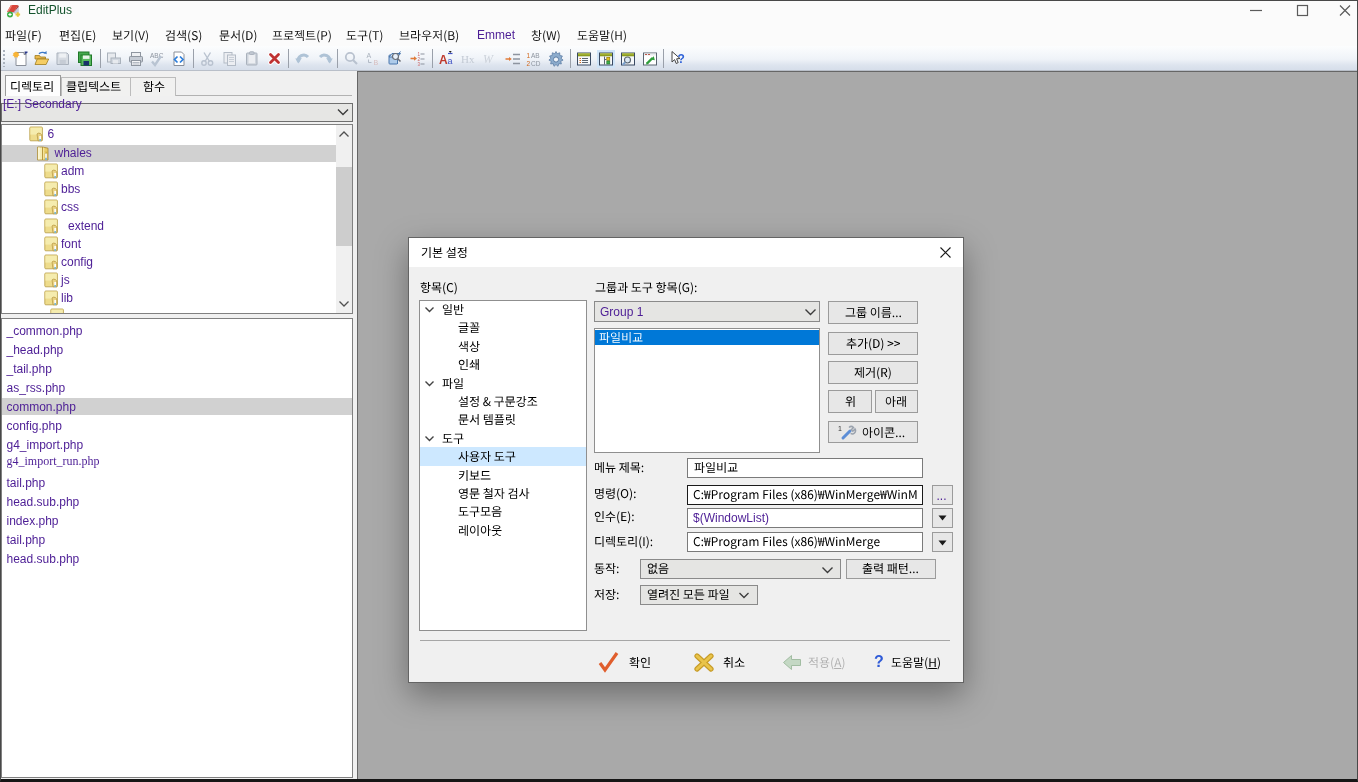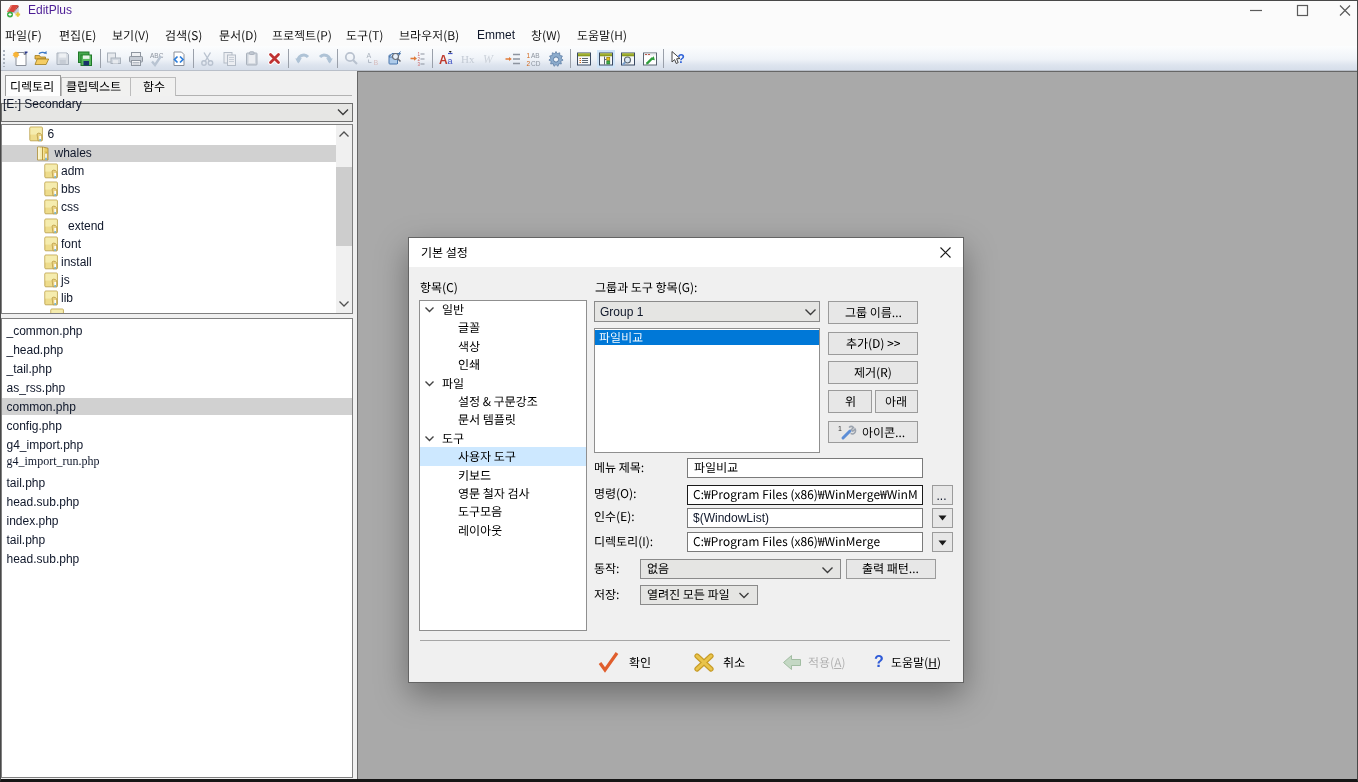--- a/index.html
+++ b/index.html
@@ -1,30 +1,30 @@
 <!DOCTYPE html>
 <html><head><meta charset="utf-8"><style>
 *{box-sizing:border-box;margin:0;padding:0}
 html,body{width:1358px;height:782px;overflow:hidden}
 body{position:relative;font-family:"Liberation Sans",sans-serif;background:#a9a9a9;font-size:12px;color:#1a1a1a}
 .abs{position:absolute}
-.lt{font-family:"Liberation Sans",sans-serif;font-size:12px;color:#0f172a;white-space:pre}
+.lt{font-family:"Liberation Sans",sans-serif;font-size:12px;color:#4c1d95;white-space:pre}
 </style></head><body>
 <div class="abs" style="left:0px;top:0px;width:1358px;height:782px;background:#fbfbfb;border:1px solid #484848;border-bottom:3px solid #161616"></div>
 <svg class="abs" style="left:5px;top:3px" width="17" height="16" viewBox="0 0 17 16">
 <path d="M2,9 L6,2 L13,2 L9,9 Z" fill="#d9453a"></path>
 <path d="M2,9 L6,2 L7.5,2 L3.5,9 Z" fill="#ea8277"></path>
 <path d="M9,9 L13,2 L13.8,3.5 L10.5,10.5 Z" fill="#a83229"></path>
 <path d="M9,9 L2,9 L10.5,10.5 Z" fill="#b8b9c9"></path>
 <path d="M10.5,10.5 L9,9 L13.8,3.5 L13.8,9.8 Z" fill="#c9cada"></path>
 <circle cx="5" cy="11.5" r="3" fill="#3faf49"></circle>
 <path d="M3.4,11.5 h3.2 M5,9.9 v3.2" stroke="#fff" stroke-width="1.1"></path>
 <path d="M10.5,11.5 h4.6 M12.8,9.2 v4.6" stroke="#e8c83c" stroke-width="2"></path>
 </svg>
-<div class="abs lt" style="left:28px;top:2px;height:16px;line-height:16px;color:#4c1d95">EditPlus</div>
+<div class="abs lt" style="left:28px;top:2px;height:16px;line-height:16px;color:#14532d">EditPlus</div>
 <svg class="abs" style="left:1245px;top:0" width="112" height="22" viewBox="0 0 112 22">
     <path d="M5,10.5 h12" stroke="#5b5b5b" stroke-width="1.2" fill="none"></path>
     <rect x="52.5" y="5.5" width="10" height="10" fill="none" stroke="#5b5b5b" stroke-width="1.2"></rect>
     <path d="M95,5.5 l10,10 M105,5.5 l-10,10" stroke="#5b5b5b" stroke-width="1.2"></path>
   </svg>
 <svg style="position:absolute;left:5.0px;top:27.5px;" width="38" height="16" viewBox="0 -12 38 16">
     <g transform="translate(0,0)">
       <path d="M0.6 -1.8C2.5 -1.8 5.1 -1.8 7.3 -2.2L7.3 -2.9C6.7 -2.8 6.2 -2.8 5.6 -2.7V-7.9H6.8V-8.8H0.7V-7.9H1.9V-2.6L0.5 -2.6ZM2.9 -7.9H4.6V-2.7L2.9 -2.6ZM7.9 -9.9V0.9H8.9V-4.8H10.7V-5.6H8.9V-9.9ZM14.7 -9.5C13.1 -9.5 11.9 -8.5 11.9 -7.1C11.9 -5.7 13.1 -4.7 14.7 -4.7C16.3 -4.7 17.5 -5.7 17.5 -7.1C17.5 -8.5 16.3 -9.5 14.7 -9.5ZM14.7 -8.7C15.7 -8.7 16.5 -8.1 16.5 -7.1C16.5 -6.2 15.7 -5.5 14.7 -5.5C13.6 -5.5 12.9 -6.2 12.9 -7.1C12.9 -8.1 13.6 -8.7 14.7 -8.7ZM19.5 -9.9V-4.4H20.5V-9.9ZM13.5 -0V0.8H20.9V-0H14.5V-1.2H20.5V-3.8H13.5V-3H19.5V-1.9H13.5ZM24.9 2.4 25.6 2.1C24.6 0.3 24.1 -1.7 24.1 -3.7C24.1 -5.8 24.6 -7.8 25.6 -9.5L24.9 -9.8C23.8 -8 23.2 -6.1 23.2 -3.7C23.2 -1.4 23.8 0.6 24.9 2.4ZM27.3 0H28.5V-3.9H31.8V-4.9H28.5V-7.9H32.4V-8.8H27.3ZM33.9 2.4C35.1 0.6 35.7 -1.4 35.7 -3.7C35.7 -6.1 35.1 -8 33.9 -9.8L33.3 -9.5C34.3 -7.8 34.8 -5.8 34.8 -3.7C34.8 -1.7 34.3 0.3 33.3 2.1Z" fill="#1a1a1a"></path>
     </g>
   </svg>
@@ -336,21 +336,21 @@
   </svg>
 <div class="abs lt" style="left:61px;top:236px;height:16px;line-height:16px;">font</div>
 <svg class="abs" style="left:44px;top:254px" width="15" height="16" viewBox="0 0 15 16">
     <rect x="0.8" y="1" width="12.6" height="13.8" rx="1" fill="#eedc8c" stroke="#b59a42" stroke-width="0.8"></rect>
     <rect x="1.4" y="1.6" width="11.4" height="7" fill="#f5ecae"></rect>
     <path d="M7.6,7.2 h3.2 l1.2,1.3 h-1.2 Z" fill="#cfae44"></path>
     <path d="M8,8 a3,3.4 0 0 1 5,2.6 v4.2 h-4 Z" fill="#e9d383" stroke="#b5943f" stroke-width="0.7"></path>
     <rect x="10.3" y="10" width="1.7" height="3.2" fill="#fcfcfc"></rect>
     <circle cx="11.2" cy="14" r="1" fill="#6fb9e4"></circle>
   </svg>
-<div class="abs lt" style="left:61px;top:254px;height:16px;line-height:16px;">install</div>
+<div class="abs lt" style="left:61px;top:254px;height:16px;line-height:16px;">config</div>
 <svg class="abs" style="left:44px;top:272px" width="15" height="16" viewBox="0 0 15 16">
     <rect x="0.8" y="1" width="12.6" height="13.8" rx="1" fill="#eedc8c" stroke="#b59a42" stroke-width="0.8"></rect>
     <rect x="1.4" y="1.6" width="11.4" height="7" fill="#f5ecae"></rect>
     <path d="M7.6,7.2 h3.2 l1.2,1.3 h-1.2 Z" fill="#cfae44"></path>
     <path d="M8,8 a3,3.4 0 0 1 5,2.6 v4.2 h-4 Z" fill="#e9d383" stroke="#b5943f" stroke-width="0.7"></path>
     <rect x="10.3" y="10" width="1.7" height="3.2" fill="#fcfcfc"></rect>
     <circle cx="11.2" cy="14" r="1" fill="#6fb9e4"></circle>
   </svg>
 <div class="abs lt" style="left:61px;top:272px;height:16px;line-height:16px;">js</div>
 <svg class="abs" style="left:44px;top:290px" width="15" height="16" viewBox="0 0 15 16">

